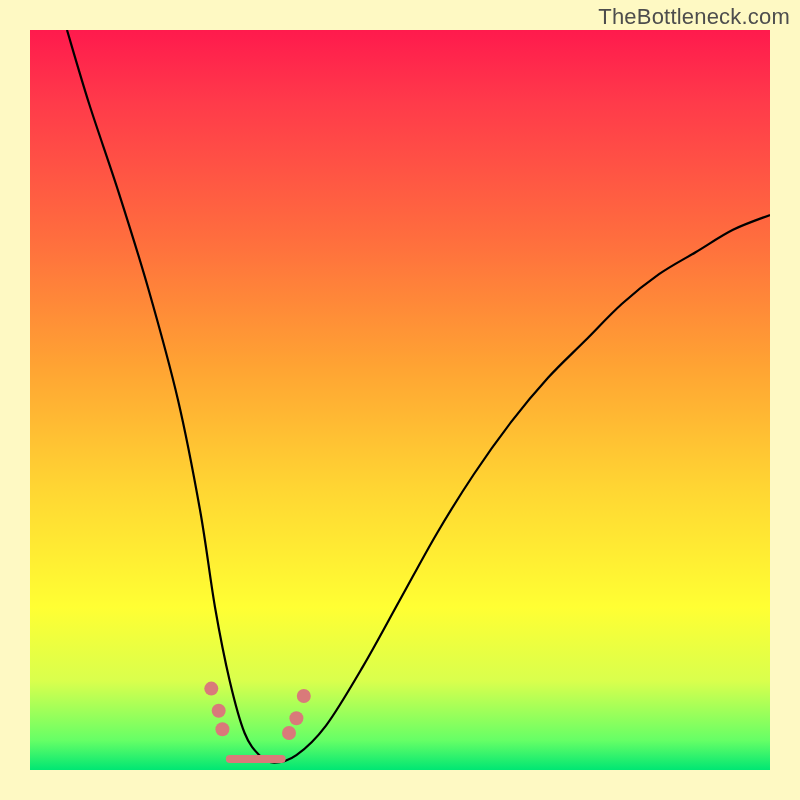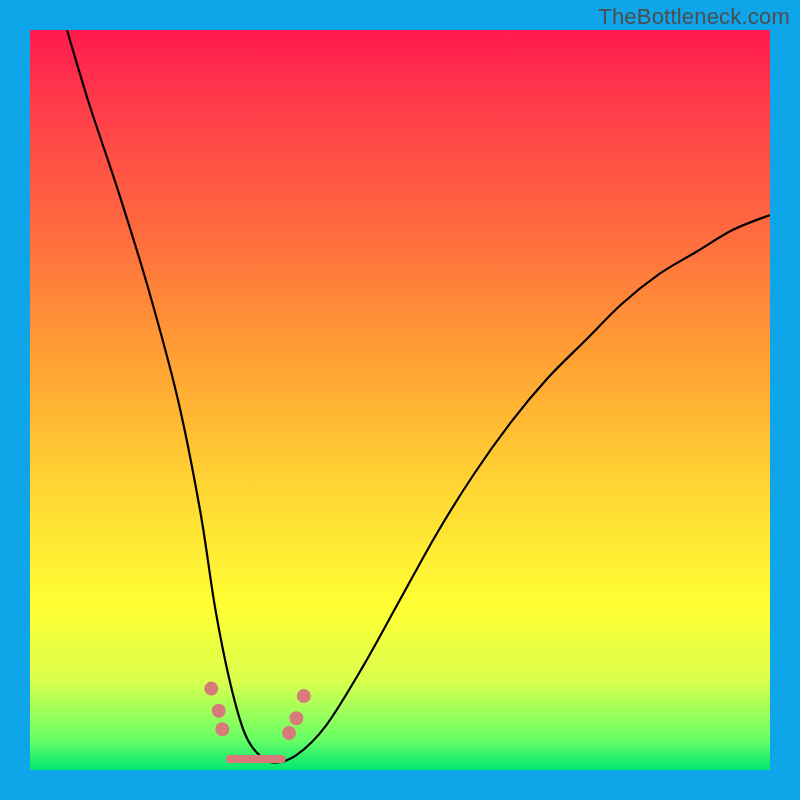--- a/index.html
+++ b/index.html
@@ -8,21 +8,21 @@
     width: 800px;
     height: 800px;
     background: #000;
     font-family: Arial, Helvetica, sans-serif;
     overflow: hidden;
   }
   .stage {
     position: relative;
     width: 800px;
     height: 800px;
-    background: #0ea5e9;
+    background: #fef9c3;
   }
   .watermark {
     position: absolute;
     top: 4px;
     right: 10px;
     color: #4d4d4d;
     font-size: 22px;
     font-weight: 500;
     letter-spacing: 0.2px;
     z-index: 5;

